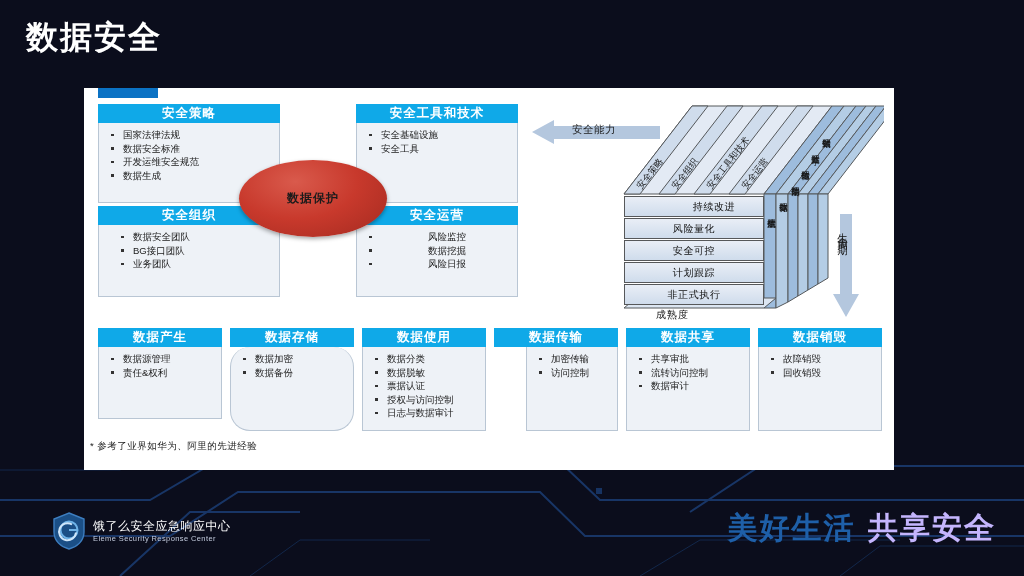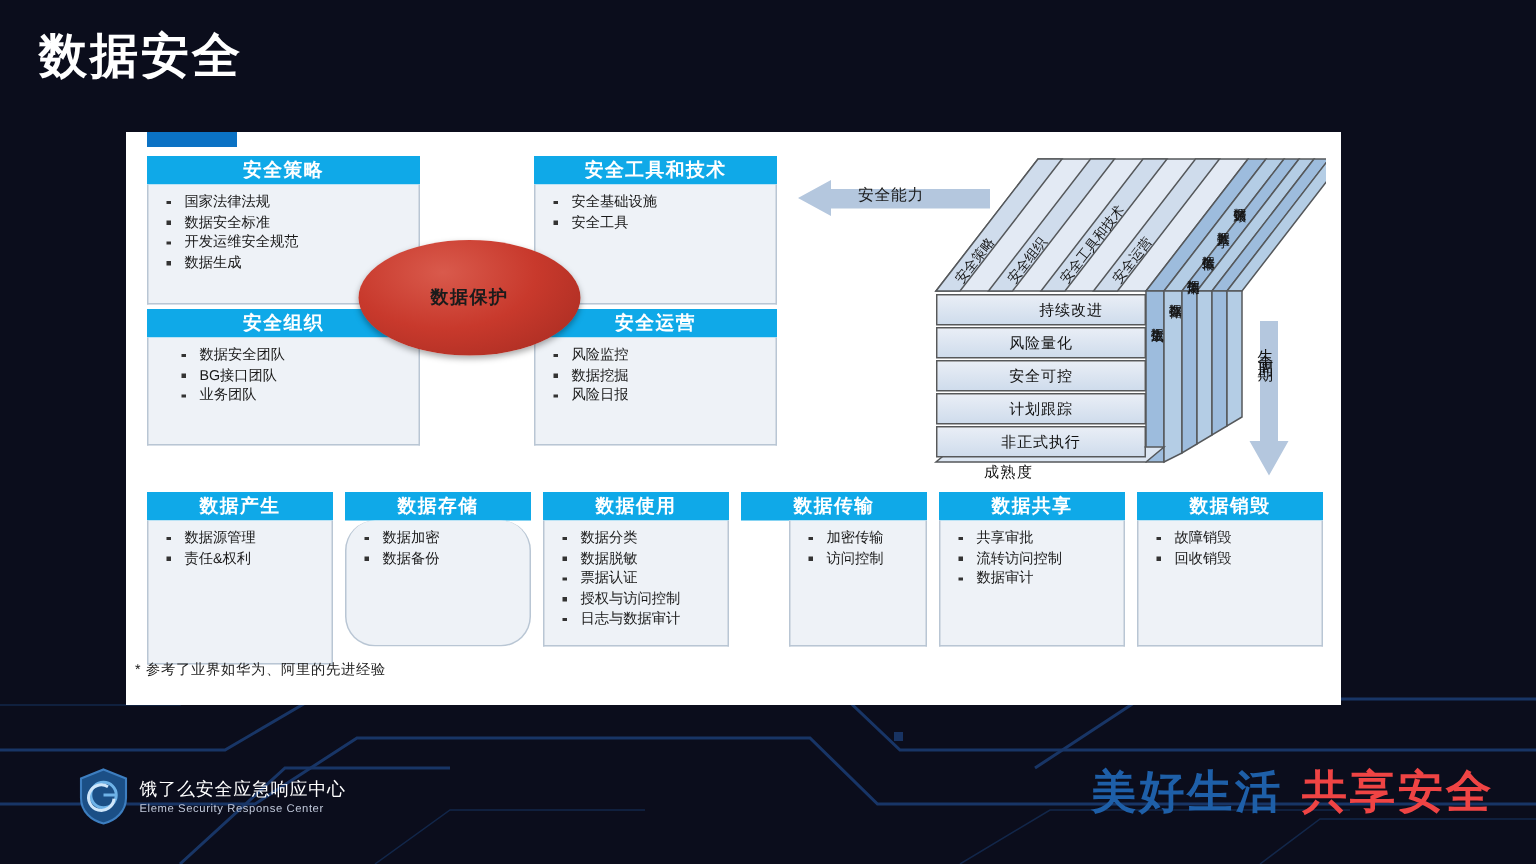--- a/index.html
+++ b/index.html
@@ -97,21 +97,21 @@
   .brand-shield{width:34px;height:38px;margin-right:7px;}
   .brand-cn{color:#ffffff;font-size:12px;font-weight:normal;letter-spacing:.5px;line-height:14px;}
   .brand-en{color:#c3cbdd;font-size:7.5px;letter-spacing:.4px;line-height:11px;}
   .slogan{
     position:absolute;right:28px;top:508px;
     font-size:30px;font-weight:bold;letter-spacing:2px;
     color:#1e5fa8;
     font-family:"DejaVu Sans","Liberation Sans",sans-serif;
     white-space:nowrap;
   }
-  .slogan .w{color:#ef4444;}
+  .slogan .w{color:#c4b5fd;}
 </style>
 </head>
 <body>
 
 <div class="bg-deco">
   <svg width="1024" height="576">
     <g stroke="#1b3d74" stroke-width="2" fill="none" opacity="0.85">
       <path d="M0 500 L150 500 L215 462 L560 462 L600 500 L1024 500"></path>
       <path d="M0 536 L170 536 L238 492 L540 492 L585 536 L1024 536"></path>
       <path d="M120 576 L190 512 L300 512"></path>
@@ -165,32 +165,32 @@
       <ul>
         <li>数据安全团队</li>
         <li>BG接口团队</li>
         <li>业务团队</li>
       </ul>
     </div>
   </div>
 
   <div class="card" style="left:272px;top:118px;width:162px;">
     <div class="card-head">安全运营</div>
-    <div class="card-body" style="height:72px;">
+    <div class="card-body" style="height:72px;text-align:center;">
       <ul>
         <li>风险监控</li>
         <li>数据挖掘</li>
         <li>风险日报</li>
       </ul>
     </div>
   </div>
 
   <div class="card" style="left:14px;top:240px;width:124px;">
     <div class="card-head">数据产生</div>
-    <div class="card-body" style="height:96px;">
+    <div class="card-body" style="height:72px;">
       <ul>
         <li>数据源管理</li>
         <li>责任&amp;权利</li>
       </ul>
     </div>
   </div>
 
   <div class="card" style="left:146px;top:240px;width:124px;">
     <div class="card-head">数据存储</div>
     <div class="card-body" style="height:84px;border-radius:20px;">

